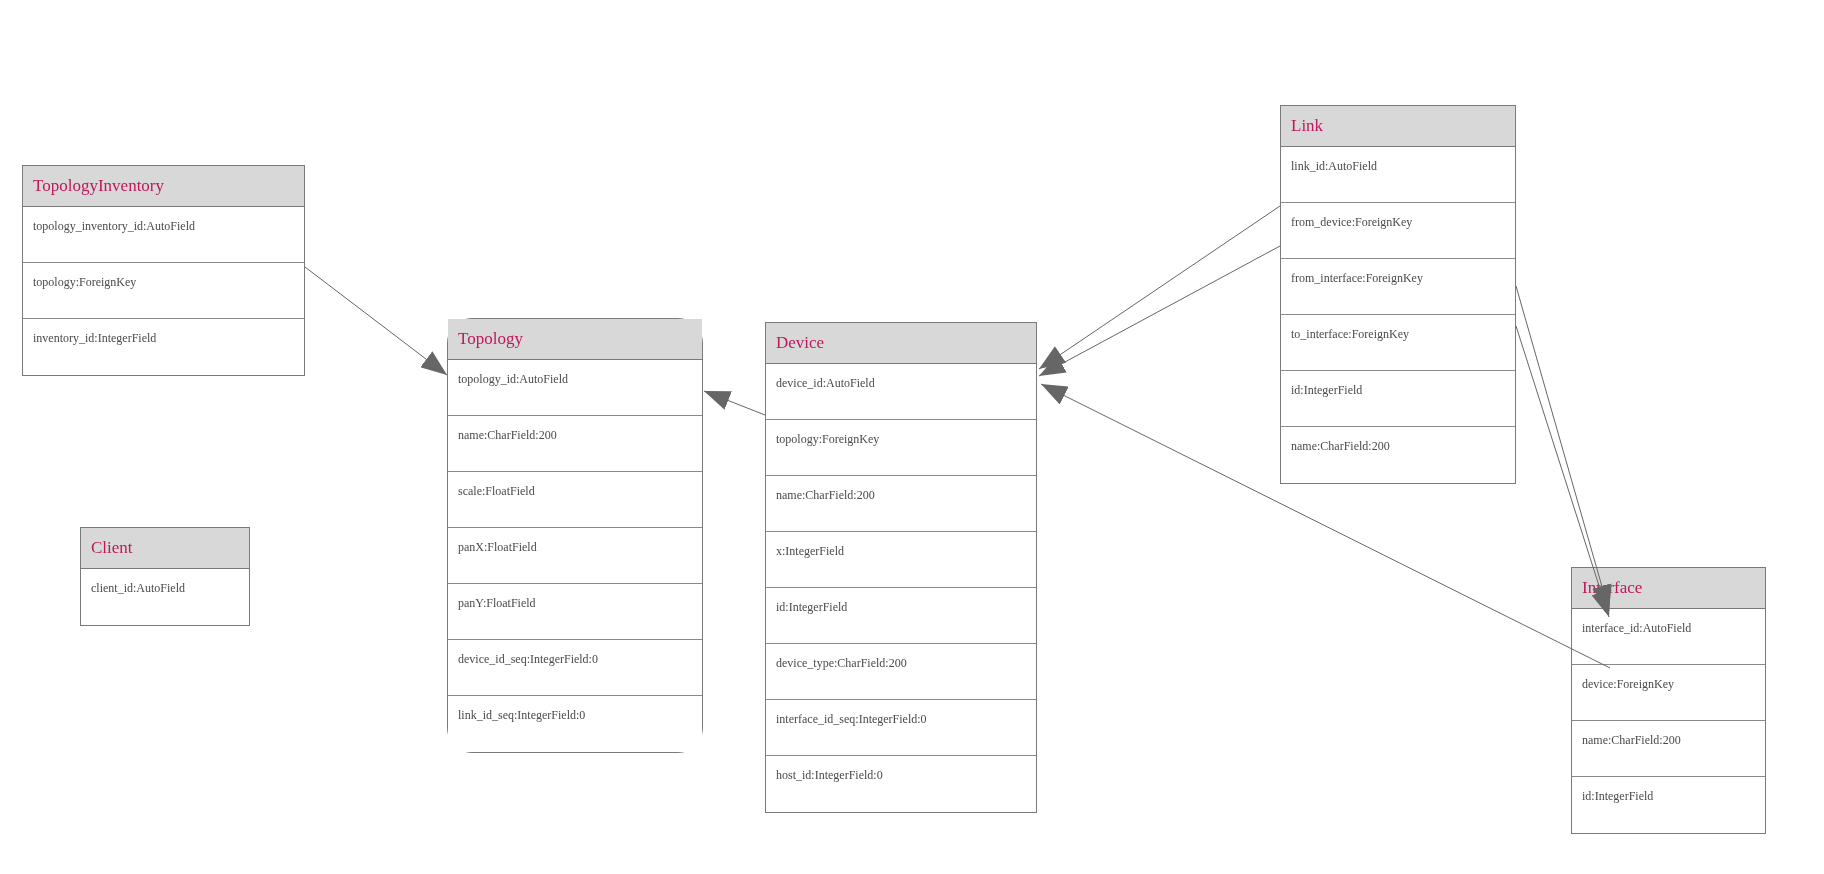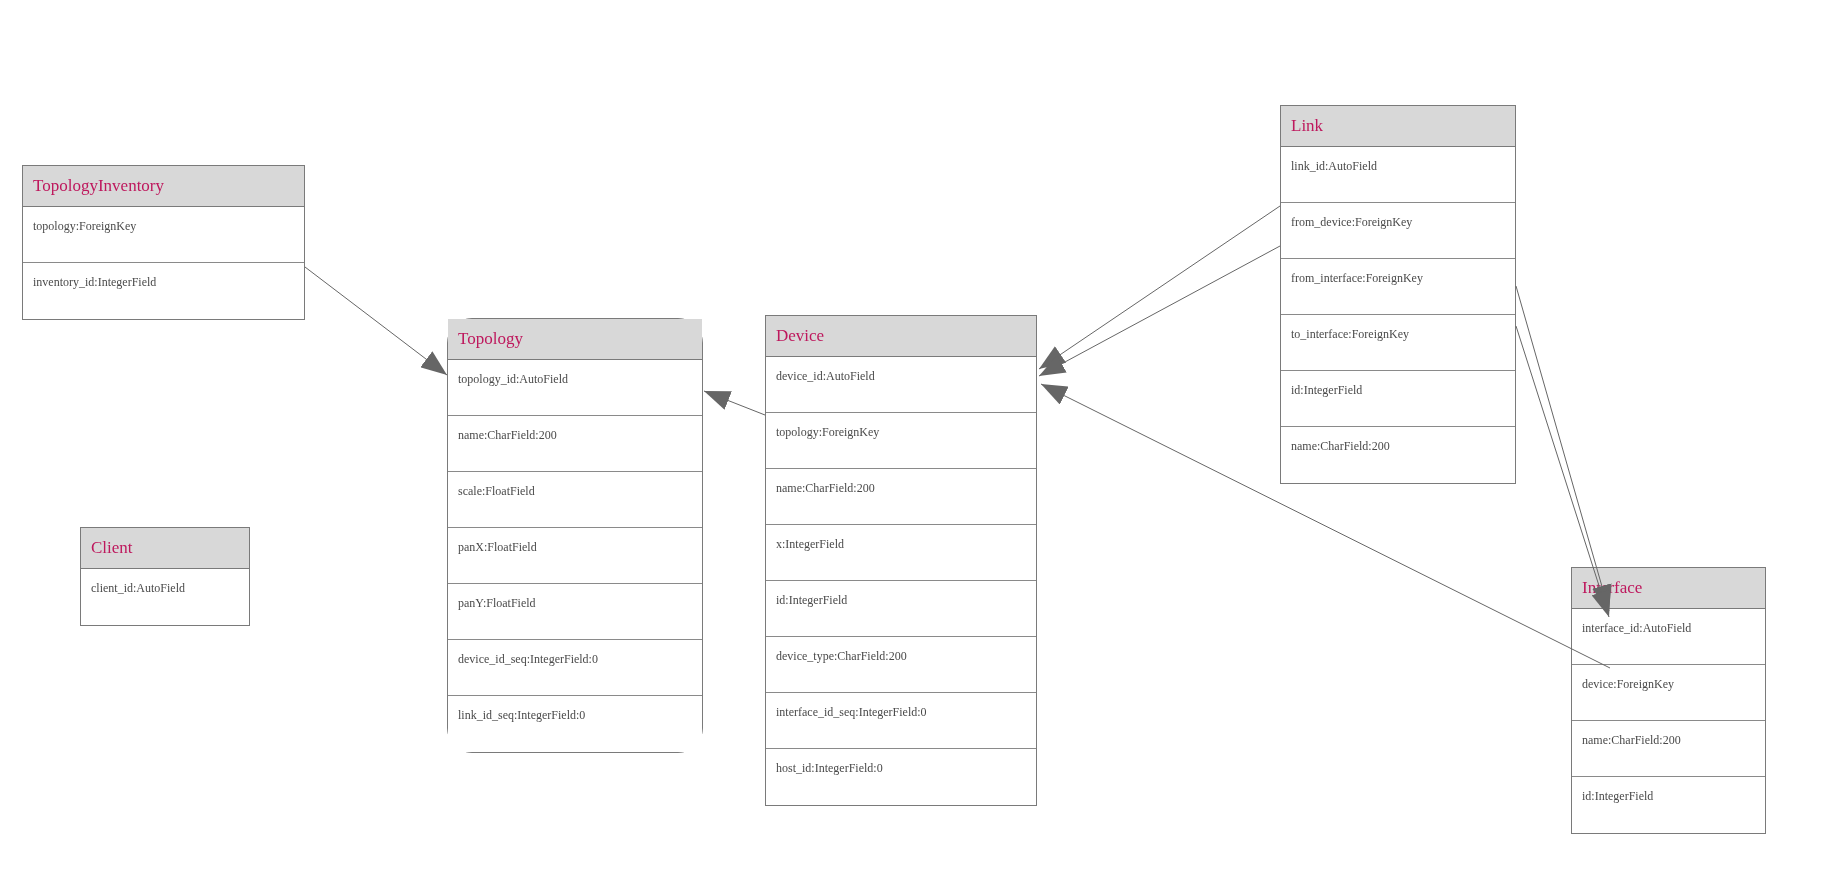--- a/index.html
+++ b/index.html
@@ -58,38 +58,39 @@
     border-bottom: none;
   }
 </style>
 </head>
 <body>
 
 <div id="canvas">
   <div id="entity-layer">
       <div class="entity" style="left: 22px; top: 165px; width: 283px;">
         <div class="entity-header">TopologyInventory</div>
+        <div class="entity-row">topology_inventory_id:AutoField</div>
         <div class="entity-row">topology:ForeignKey</div>
         <div class="entity-row">inventory_id:IntegerField</div>
       </div>
       <div class="entity" style="left: 447px; top: 318px; width: 256px; border-radius: 25px;">
         <div class="entity-header">Topology</div>
         <div class="entity-row">topology_id:AutoField</div>
         <div class="entity-row">name:CharField:200</div>
         <div class="entity-row">scale:FloatField</div>
         <div class="entity-row">panX:FloatField</div>
         <div class="entity-row">panY:FloatField</div>
         <div class="entity-row">device_id_seq:IntegerField:0</div>
         <div class="entity-row">link_id_seq:IntegerField:0</div>
       </div>
       <div class="entity" style="left: 80px; top: 527px; width: 170px;">
         <div class="entity-header">Client</div>
         <div class="entity-row">client_id:AutoField</div>
       </div>
-      <div class="entity" style="left: 765px; top: 315px; width: 272px;">
+      <div class="entity" style="left: 765px; top: 322px; width: 272px;">
         <div class="entity-header">Device</div>
         <div class="entity-row">device_id:AutoField</div>
         <div class="entity-row">topology:ForeignKey</div>
         <div class="entity-row">name:CharField:200</div>
         <div class="entity-row">x:IntegerField</div>
         <div class="entity-row">id:IntegerField</div>
         <div class="entity-row">device_type:CharField:200</div>
         <div class="entity-row">interface_id_seq:IntegerField:0</div>
         <div class="entity-row">host_id:IntegerField:0</div>
       </div>

